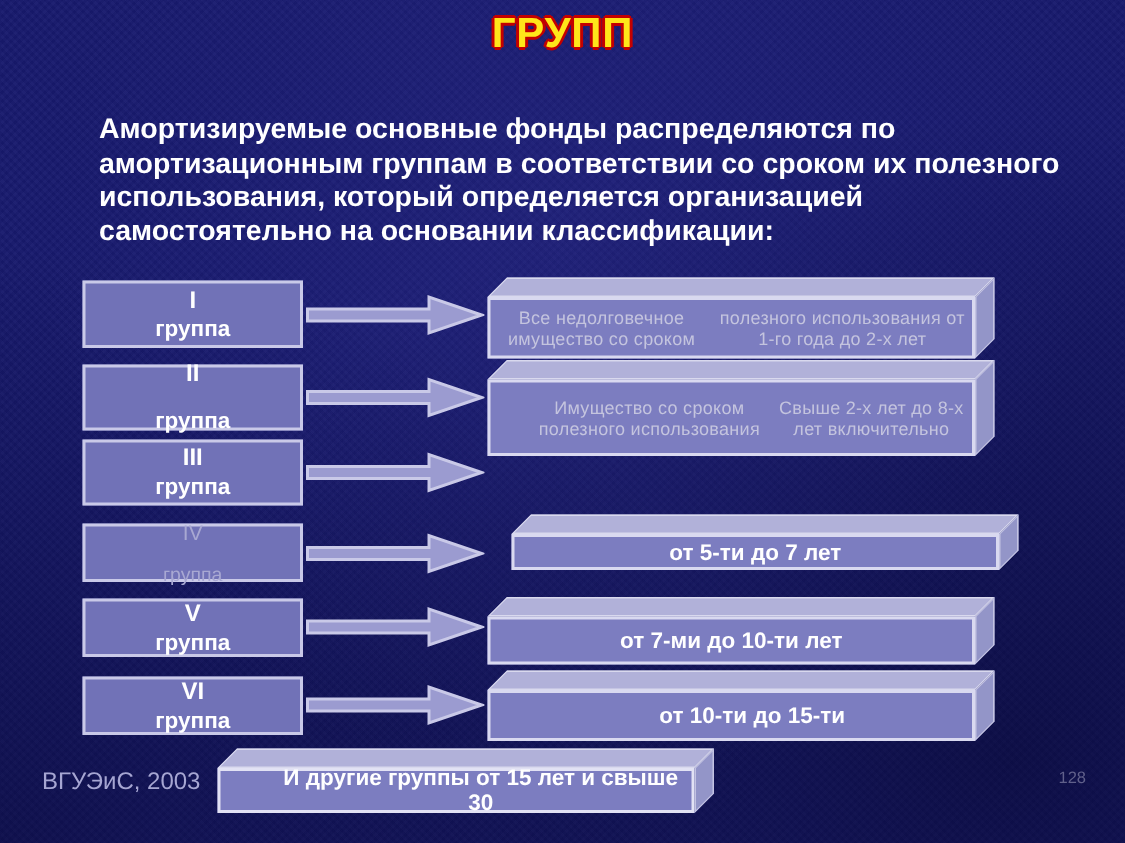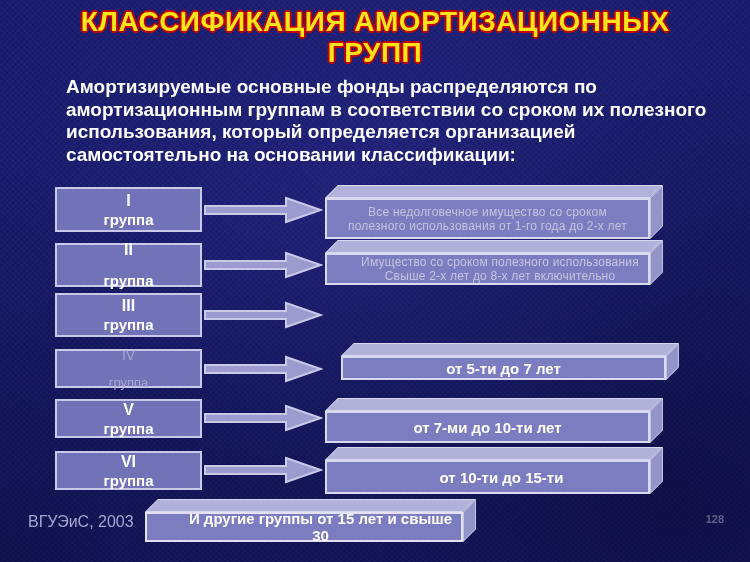--- a/index.html
+++ b/index.html
@@ -44,37 +44,37 @@
   .lbox-5{top:399px;height:39px;}
   .lbox-6{top:451px;height:39px;}
   
   .arrow{position:absolute;left:204px;width:119px;height:30px;}
   .arrow-1{top:195px;} .arrow-2{top:250px;} .arrow-3{top:300px;}
   .arrow-4{top:354px;} .arrow-5{top:403px;} .arrow-6{top:455px;}
   
   .rbox{
     position:absolute;left:325px;width:325px;box-sizing:border-box;
     background:#7c7dc0;border:2px solid #d9d9f0;
-    display:flex;flex-direction:column;justify-content:center;align-items:center;
+    display:flex;flex-direction:row;justify-content:center;align-items:center;
     text-align:center;
   }
   .rbox::before{ 
     content:"";position:absolute;left:-2px;top:-15px;width:calc(100% + 4px);height:13px;
     background:#b1b1d9;border:1px solid #d9d9ee;box-sizing:border-box;
     transform:skewX(-45deg);transform-origin:0 100%;
   }
   .rbox::after{ 
     content:"";position:absolute;right:-15px;top:-2px;width:13px;height:calc(100% + 4px);
     background:#9395c8;border:1px solid #c3c3e2;box-sizing:border-box;
     transform:skewY(-45deg);transform-origin:0 0;
   }
   .rbox .small{font-size:12px;line-height:14px;color:#c4c4de;letter-spacing:.2px;}
   .rbox .big{font-size:15px;font-weight:bold;color:#ffffff;}
   .rbox-1{top:198px;height:41px;}
-  .rbox-2{top:253px;height:32px;padding-left:25px;}
+  .rbox-2{top:253px;height:51px;padding-left:25px;}
   .rbox-3{top:305px;height:32px;}
   .rbox-4{top:356px;height:24px;margin-left:16px;}
   .rbox-5{top:411px;height:32px;}
   .rbox-6{top:460px;height:34px;padding-left:28px;}
   
   .bbox{
     position:absolute;left:145px;top:512px;width:318px;height:30px;box-sizing:border-box;
     background:#7c7dc0;border:2px solid #e2e2f4;
     display:flex;justify-content:center;align-items:center;text-align:center;
     font-size:15px;font-weight:bold;color:#ffffff;padding-left:33px;
@@ -84,29 +84,28 @@
     background:#b1b1d9;border:1px solid #d9d9ee;box-sizing:border-box;
     transform:skewX(-45deg);transform-origin:0 100%;
   }
   .bbox::after{
     content:"";position:absolute;right:-15px;top:-2px;width:13px;height:calc(100% + 4px);
     background:#9395c8;border:1px solid #c3c3e2;box-sizing:border-box;
     transform:skewY(-45deg);transform-origin:0 0;
   }
   
   .footer-left{position:absolute;left:28px;top:513px;font-size:16px;color:#a6a6d2;}
-  .page-num{position:absolute;right:26px;top:513px;font-size:11px;color:#60608a;font-weight:bold;}
+  .page-num{position:absolute;right:26px;top:513px;font-size:11px;color:#60608a;}
 </style>
 </head>
 <body>
 
 <div class="slide">
 
   <div class="title">
-    <div>КЛАССИФИКАЦИЯ АМОРТИЗАЦИОННЫХ</div>
     <div>ГРУПП</div>
   </div>
 
   <div class="intro">Амортизируемые основные фонды распределяются по амортизационным группам в соответствии со сроком их полезного использования, который определяется организацией самостоятельно на основании классификации:</div>
 
   <div class="lbox lbox-1">
     <div class="num">I</div>
     <div class="lbl">группа</div>
   </div>
   <svg class="arrow arrow-1" viewBox="0 0 119 30">

